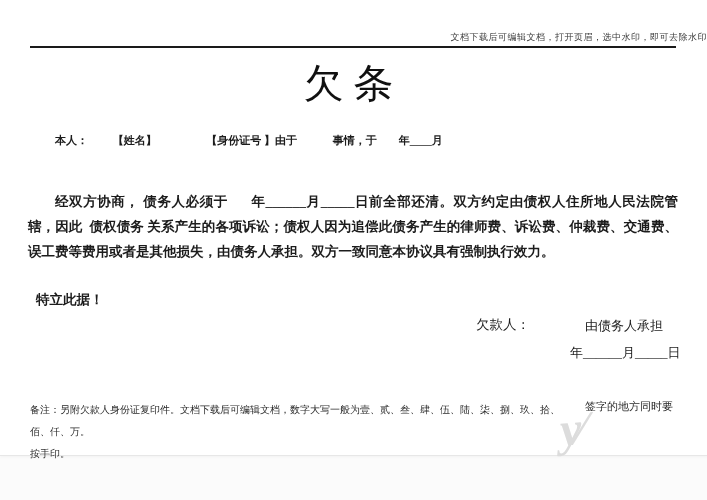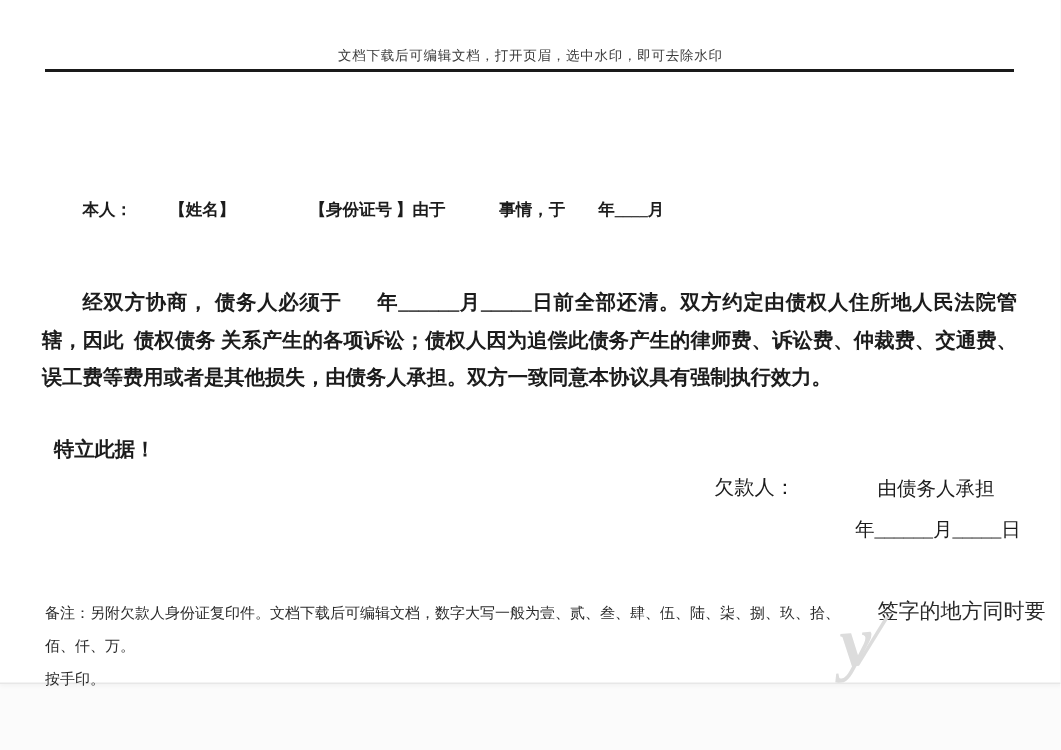--- a/index.html
+++ b/index.html
@@ -22,21 +22,21 @@
     width: 707px;
     height: 455px;
     background: #ffffff;
     border-right: 1px solid #ececec;
     border-bottom: 1px solid #e7e7e7;
     box-shadow: 0 1px 3px rgba(0,0,0,0.04);
   }
   .abs { position: absolute; white-space: pre-wrap; color: #1c1c1c; }
   .header-note {
     left: 0; right: 0; top: 31px;
-    text-align: center;
+    text-align: right;
     font-size: 9px;
     color: #3a3a3a;
     letter-spacing: 0.5px;
     font-weight: 400;
   }
   .header-rule {
     position: absolute;
     left: 30px; top: 46px;
     width: 646px;
     border-top: 2px solid #1a1a1a;
@@ -76,21 +76,21 @@
   .footer-note {
     left: 30px; top: 399px;
     width: 530px;
     font-size: 10px;
     font-weight: 400;
     line-height: 22px;
     color: #2a2a2a;
   }
   .footer-note-right {
     left: 585px; top: 399px;
-    font-size: 14px;
+    font-size: 11px;
     font-weight: 400;
     color: #2a2a2a;
   }
   .watermark {
     left: 560px; top: 405px;
     font-size: 48px;
     font-style: italic;
     font-weight: 700;
     color: #dcdcdc;
     letter-spacing: -4px;
@@ -102,20 +102,21 @@
 </head>
 <body>
 
 <div class="canvas">
   <div class="page">
 
     <div class="abs header-note">文档下载后可编辑文档，打开页眉，选中水印，即可去除水印</div>
 
     <div class="header-rule"></div>
 
+    <div class="abs doc-title">欠条</div>
 
     <div class="abs body-line line1">本人：         【姓名】                  【身份证号 】由于             事情，于        年____月</div>
 
 
     <div class="abs paragraph">经双方协商， 债务人必须于      年______月_____日前全部还清。双方约定由债权人住所地人民法院管辖，因此  债权债务 关系产生的各项诉讼；债权人因为追偿此债务产生的律师费、诉讼费、仲裁费、交通费、误工费等费用或者是其他损失，由债务人承担。双方一致同意本协议具有强制执行效力。</div>
 
     <div class="abs declaration">特立此据！</div>
 
     <div class="abs debtor-label">欠款人：</div>
 

